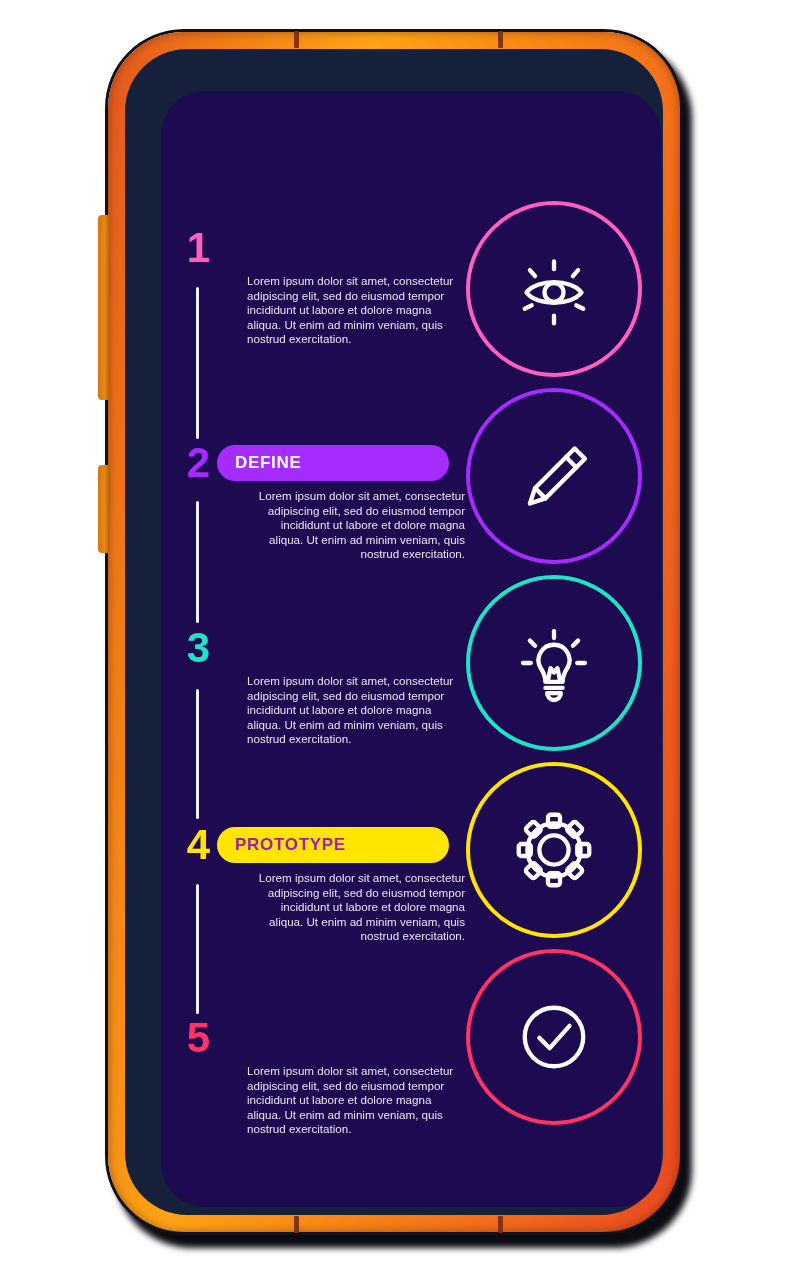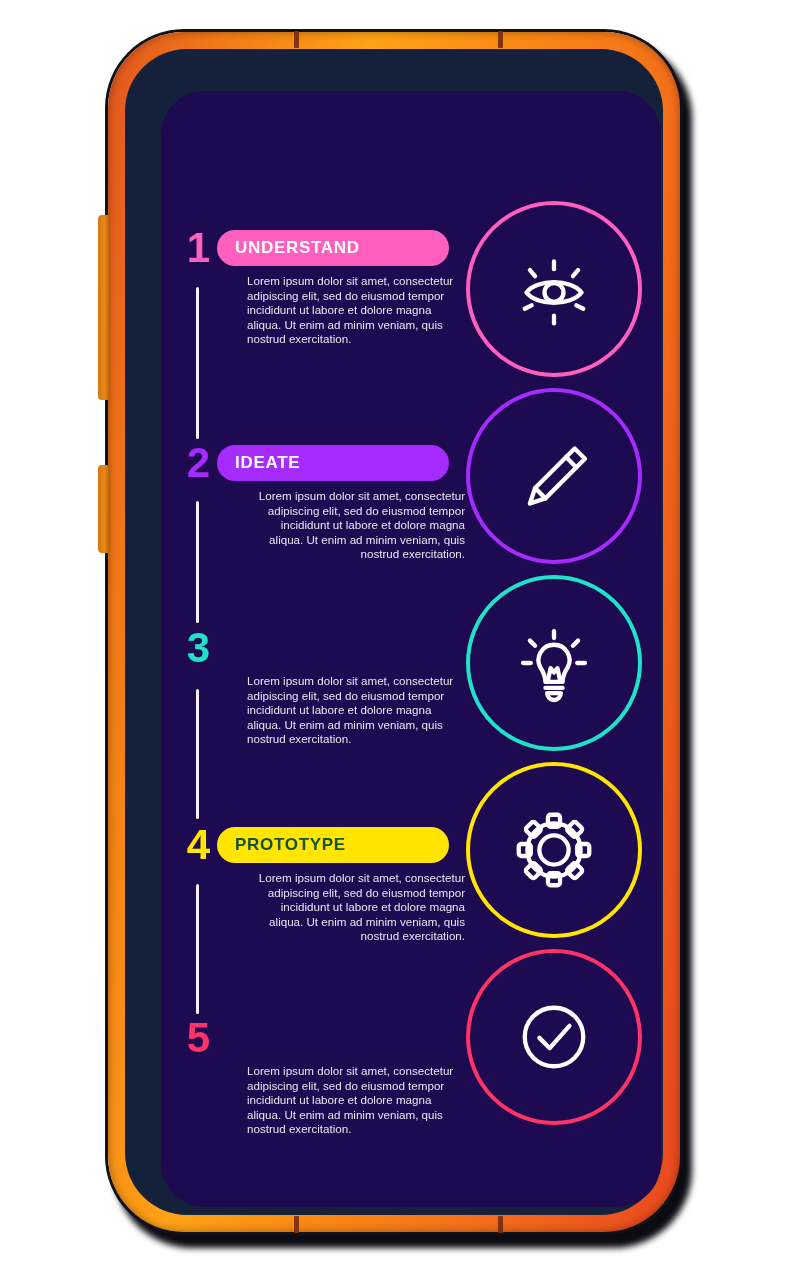--- a/index.html
+++ b/index.html
@@ -256,41 +256,40 @@
         <circle stroke="#ffffff" fill="none" stroke-width="5" stroke-linecap="round" stroke-linejoin="round" cx="50" cy="50" r="34"></circle>
         <path stroke="#ffffff" fill="none" stroke-width="5" stroke-linecap="round" stroke-linejoin="round" d="M33 51 L45 63 L68 37"></path>
       </svg></div>
             </div>
           </div>
 
         <div id="steps-list">
             <div class="step-row" style="top: 138px;">
               <div class="step-head">
                 <div class="step-number" style="color: rgb(255, 95, 191);">1</div>
-                <div class="step-pill" style="background: rgb(255, 95, 191); color: rgb(255, 255, 255);">UNDERSTAND</div>
               </div>
               <div class="step-body align-left">Lorem ipsum dolor sit amet, consectetur adipiscing elit, sed do eiusmod tempor incididunt ut labore et dolore magna aliqua. Ut enim ad minim veniam, quis nostrud exercitation.</div>
             </div>
             <div class="step-row" style="top: 353px;">
               <div class="step-head">
                 <div class="step-number" style="color: rgb(165, 43, 255);">2</div>
-                <div class="step-pill" style="background: rgb(165, 43, 255); color: rgb(255, 255, 255);">IDEATE</div>
+                <div class="step-pill" style="background: rgb(165, 43, 255); color: rgb(255, 255, 255);">DEFINE</div>
               </div>
               <div class="step-body align-right">Lorem ipsum dolor sit amet, consectetur adipiscing elit, sed do eiusmod tempor incididunt ut labore et dolore magna aliqua. Ut enim ad minim veniam, quis nostrud exercitation.</div>
             </div>
             <div class="step-row" style="top: 538px;">
               <div class="step-head">
                 <div class="step-number" style="color: rgb(31, 227, 200);">3</div>
               </div>
               <div class="step-body align-left">Lorem ipsum dolor sit amet, consectetur adipiscing elit, sed do eiusmod tempor incididunt ut labore et dolore magna aliqua. Ut enim ad minim veniam, quis nostrud exercitation.</div>
             </div>
             <div class="step-row" style="top: 735px;">
               <div class="step-head">
                 <div class="step-number" style="color: rgb(255, 229, 0);">4</div>
-                <div class="step-pill" style="background: rgb(255, 229, 0); color: #14532d;">PROTOTYPE</div>
+                <div class="step-pill" style="background: rgb(255, 229, 0); color: #a21caf;">PROTOTYPE</div>
               </div>
               <div class="step-body align-right">Lorem ipsum dolor sit amet, consectetur adipiscing elit, sed do eiusmod tempor incididunt ut labore et dolore magna aliqua. Ut enim ad minim veniam, quis nostrud exercitation.</div>
             </div>
             <div class="step-row" style="top: 928px;">
               <div class="step-head">
                 <div class="step-number" style="color: rgb(255, 51, 102);">5</div>
               </div>
               <div class="step-body align-left">Lorem ipsum dolor sit amet, consectetur adipiscing elit, sed do eiusmod tempor incididunt ut labore et dolore magna aliqua. Ut enim ad minim veniam, quis nostrud exercitation.</div>
             </div>
             <div class="connector-line" style="top: 196px; height: 152px;"></div>

